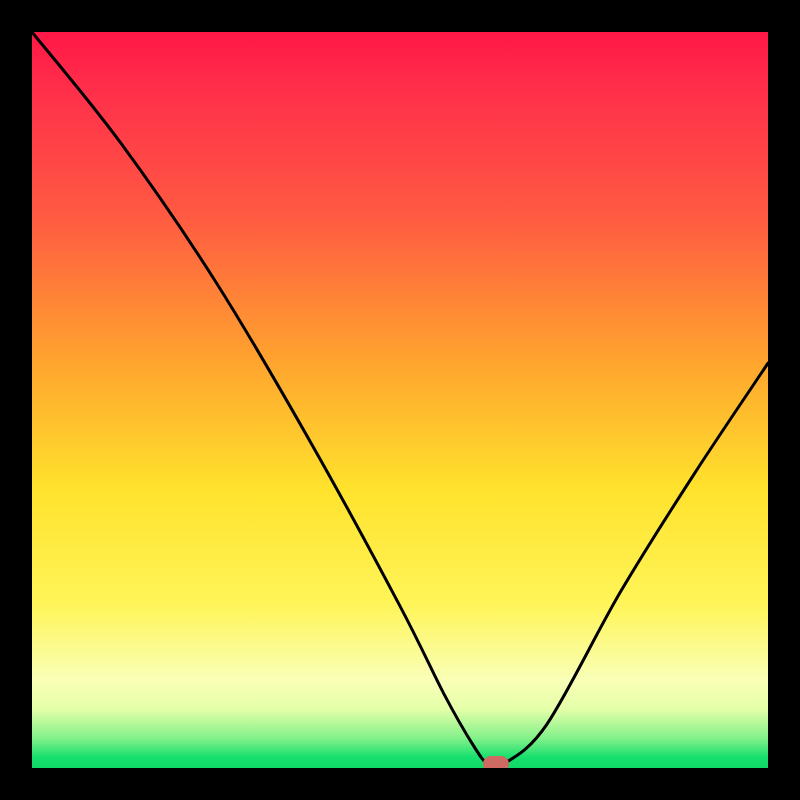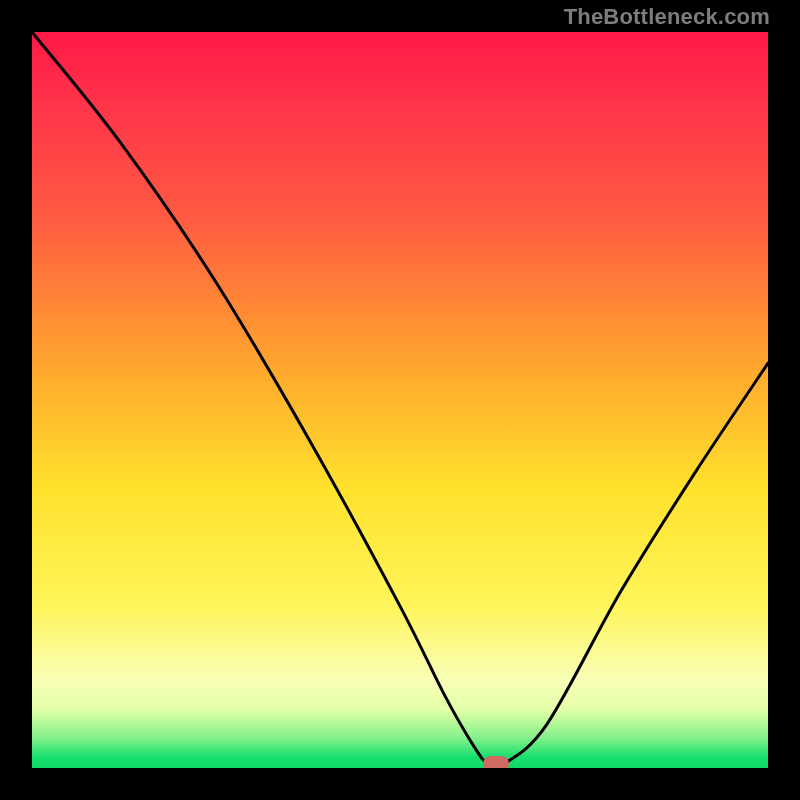--- a/index.html
+++ b/index.html
@@ -71,14 +71,13 @@
 
   <div class="plot-area">
 
     <svg class="curve" viewBox="0 0 736 736" preserveAspectRatio="none">
       <path id="curve-path" fill="none" stroke="#000" stroke-width="3" stroke-linecap="round" stroke-linejoin="round" d="M 0 0 C 14.719999999999999 18.399999999999995, 57.65333333333332 68.69333333333333, 88.32 110.39999999999998 C 118.98666666666666 152.10666666666663, 152.10666666666665 199.9466666666666, 184 250.23999999999995 C 215.89333333333335 300.5333333333333, 249.01333333333335 358.18666666666667, 279.68 412.16 C 310.3466666666667 466.1333333333334, 345.92 532.3733333333333, 368 574.08 C 390.08 615.7866666666667, 399.8933333333334 639.0933333333334, 412.16 662.4 C 424.4266666666667 685.7066666666666, 434.23999999999995 702.2666666666667, 441.59999999999997 713.92 C 448.96 725.5733333333333, 451.4133333333333 729.2533333333333, 456.32 732.32 C 461.2266666666667 735.3866666666668, 461.2266666666667 739.0666666666667, 471.04 732.32 C 480.85333333333335 725.5733333333334, 495.57333333333327 720.6666666666667, 515.1999999999999 691.84 C 534.8266666666666 663.0133333333333, 564.2666666666668 601.0666666666667, 588.8000000000001 559.36 C 613.3333333333334 517.6533333333333, 637.8666666666667 479.62666666666667, 662.4 441.59999999999997 C 686.9333333333333 403.57333333333327, 723.7333333333333 349.59999999999997, 736 331.2"></path>
     </svg>
 
     <div class="marker" id="optimum-marker" style="left: 450.68px; top: 724.32px; background: rgb(207, 106, 98);"></div>
   </div>
 
-  <div class="watermark">TheBottleneck.com</div>
 </div>
 
 </body></html>

